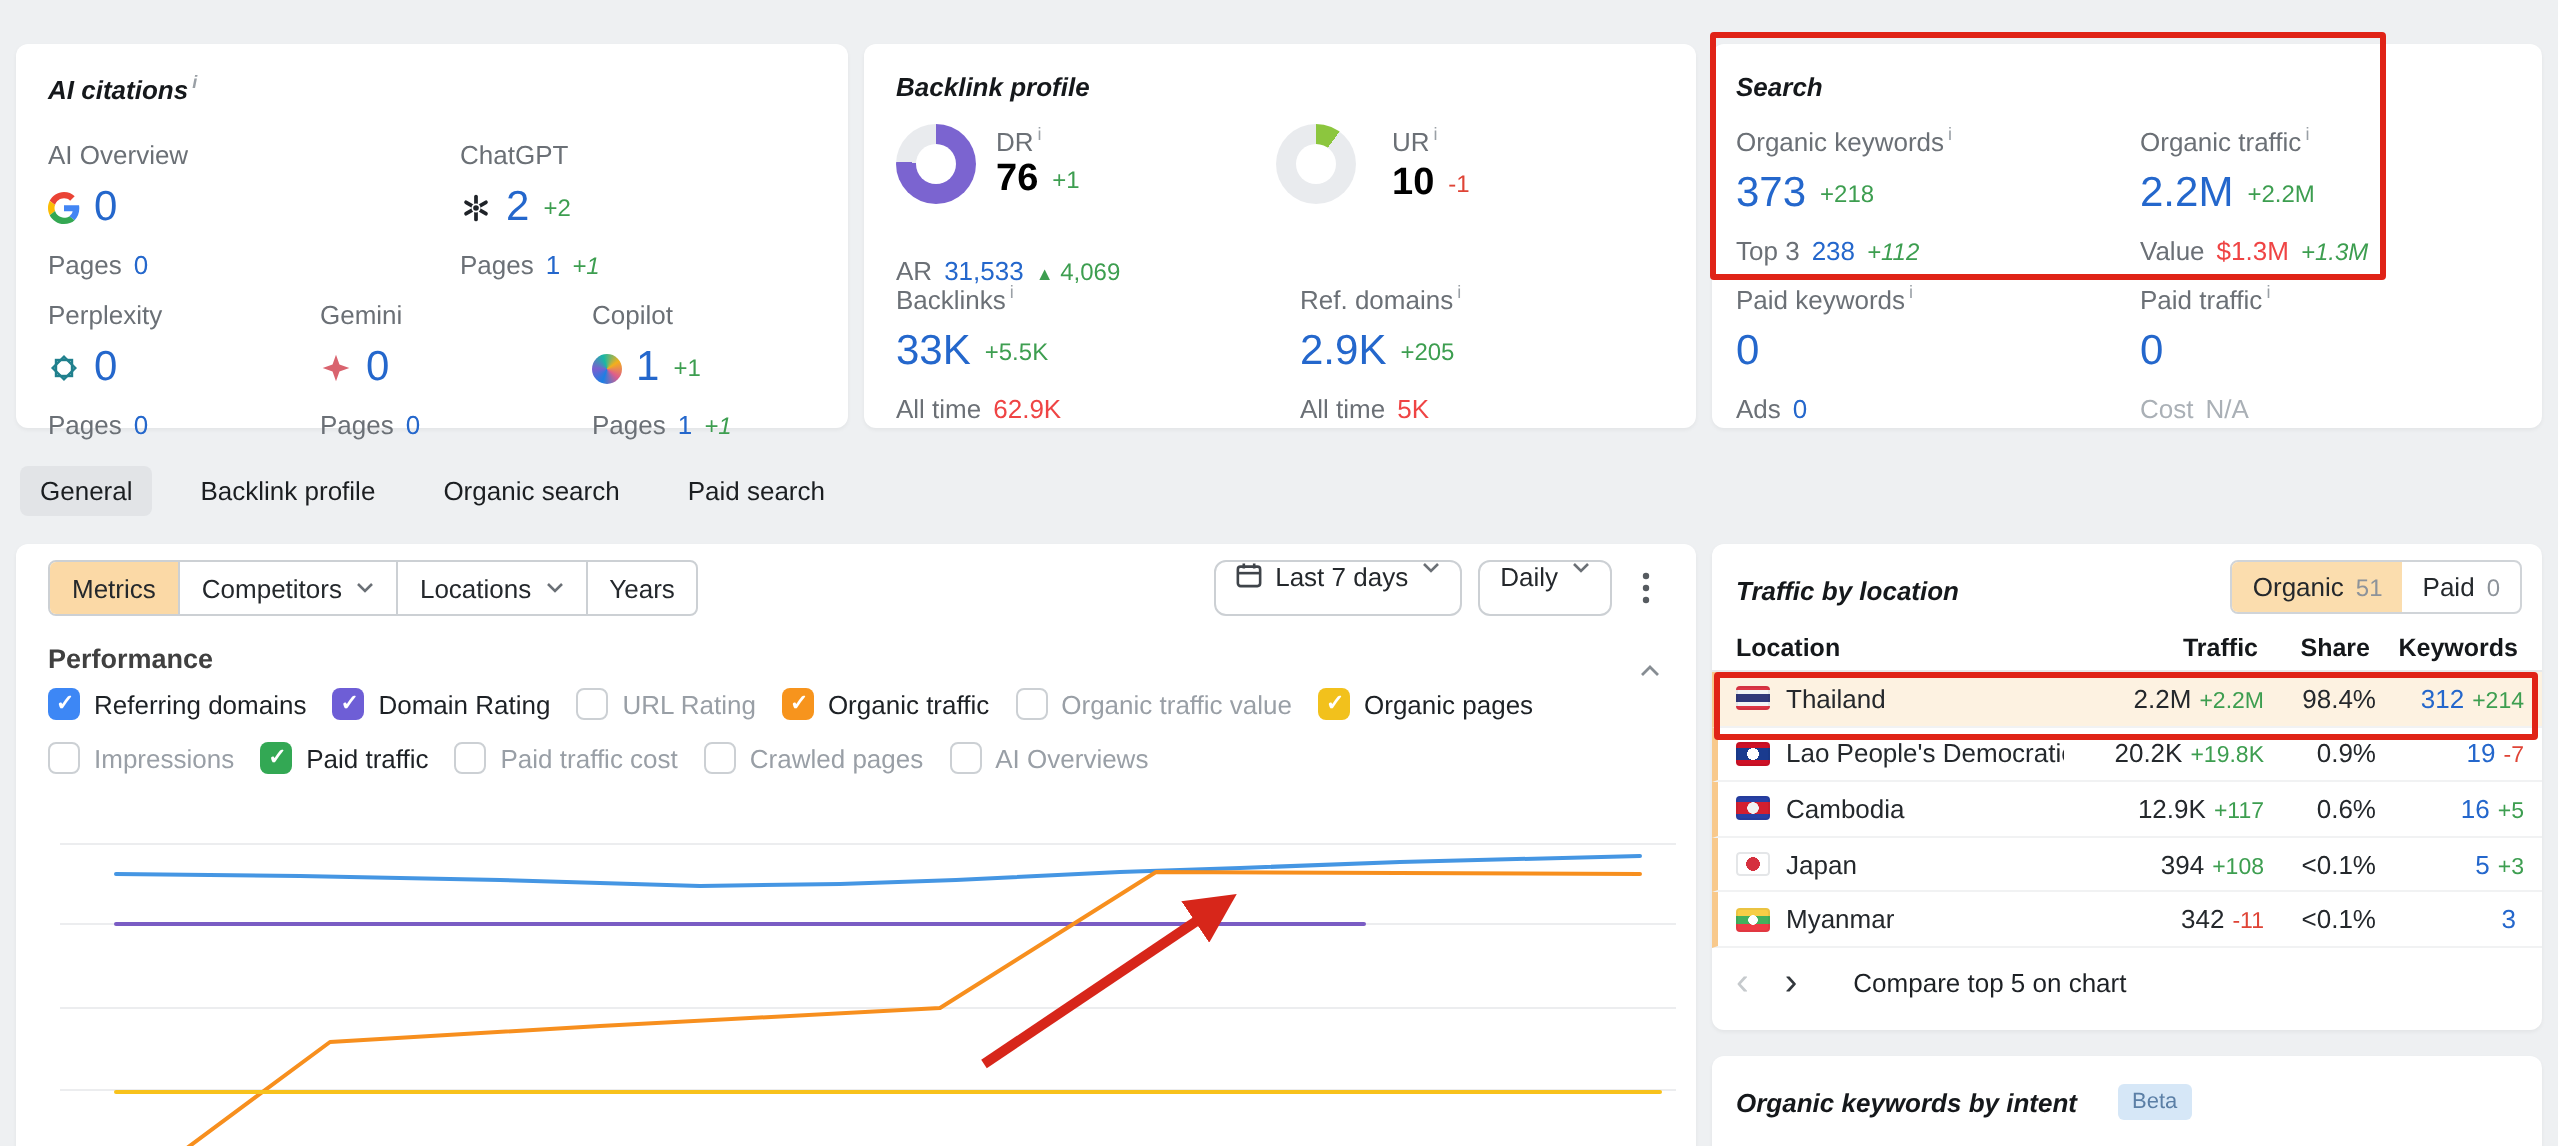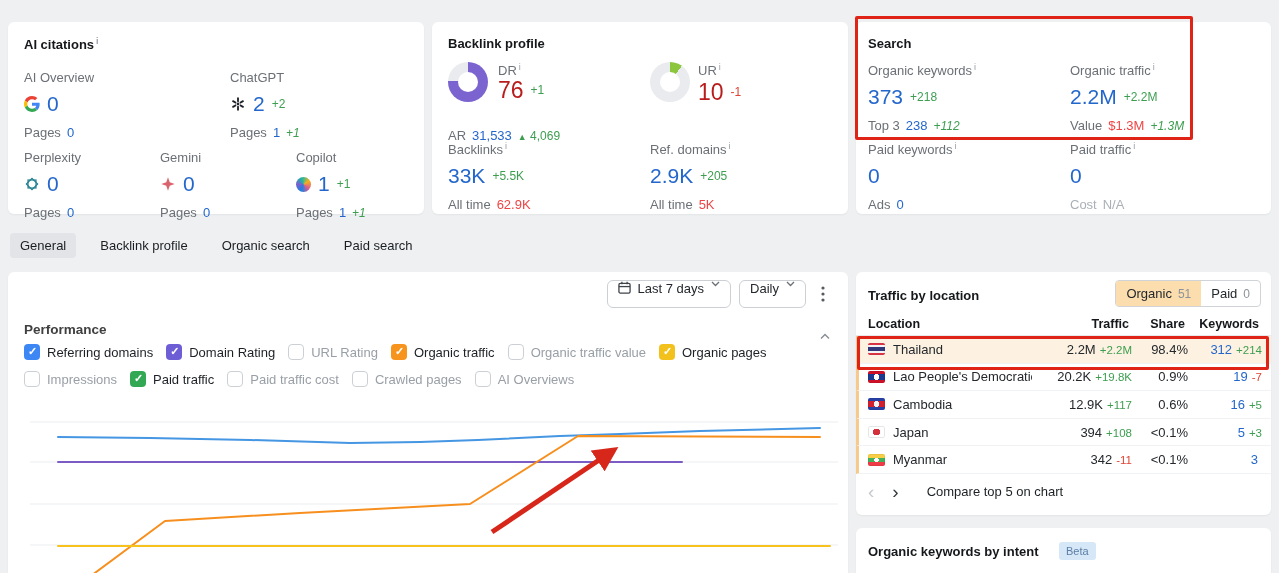--- a/index.html
+++ b/index.html
@@ -1,36 +1,36 @@
 <!DOCTYPE html>
 <html><head>
 <meta charset="utf-8">
 <style>
   * { margin:0; padding:0; box-sizing:border-box; }
   html,body { width:1279px; height:573px; overflow:hidden; }
   body { font-family:"Liberation Sans", sans-serif; background:#eef0f2; }
   .page { position:relative; width:1279px; height:573px; overflow:hidden; }
 
   .card { position:absolute; background:#fff; border-radius:6px; box-shadow:0 1px 2px rgba(0,0,0,.05); }
-  .card-title { font-size:13px; font-weight:bold; color:#15181b; }
+  .card-title { font-size:13px; font-weight:bold; color:#15181b;font-style:italic; }
   sup.info { font-size:9px; color:#9aa0a6; margin-left:2px; }
 
   
   #card-ai   { left:8px;   top:22px; width:416px; height:192px; }
   #card-bl   { left:432px; top:22px; width:416px; height:192px; }
   #card-se   { left:856px; top:22px; width:415px; height:192px; }
   #card-ai .card-title { position:absolute; left:16px; top:14px; }
   #card-bl .card-title { position:absolute; left:16px; top:14px; }
   #card-se .card-title { position:absolute; left:12px; top:14px; }
 
   .metric-block { position:absolute; }
   .metric-label { font-size:13px; color:#6b7076; margin-bottom:7px; white-space:nowrap; }
   .metric-value-row { display:flex; align-items:center; gap:7px; height:24px; }
   .metric-value { font-size:21px; color:#2467cc; }
-  .metric-value.dark { font-size:23px; color:#b91c1c; }
+  .metric-value.dark { font-size:19px; color:#000000;font-weight:bold; }
   .delta { font-size:12px; color:#3d9e50; font-style:normal; }
   .delta.down { color:#df4436; }
   .sub-row { font-size:13px; color:#6b7076; margin-top:9px; display:flex; gap:6px; align-items:baseline; white-space:nowrap; }
   .sub-row .v-blue { color:#2467cc; }
   .sub-row .v-dark { color:#ef4444; }
   .sub-row .v-muted { color:#aab0b6; }
   .sub-row.muted { color:#aab0b6; }
   .sub-row .d { font-size:12px; color:#3d9e50; }
   .tri { font-size:9px; color:#3d9e50; }
 
@@ -234,21 +234,21 @@
             <i class="delta">+1</i>
           </div>
       </div>
     </div>
     <div class="sub-row" style="position:absolute;left:16px;top:97px;">
         <span>AR</span>
         <span class="v-blue">31,533</span>
         <span class="d"><span class="tri">▲</span> <span>4,069</span></span>
       </div>
 
-    <div class="metric-block" style="left:218px;top:40px;display:flex;gap:8px;">
+    <div class="metric-block" style="left:206px;top:40px;display:flex;gap:18px;">
       <div class="donut" style="background: conic-gradient(rgb(140, 198, 62) 0deg, rgb(140, 198, 62) 10%, rgb(233, 235, 238) 0deg);"></div>
       <div>
         <div class="metric-label" style="margin-bottom:2px;"><span>UR</span><sup class="info">i</sup></div>
         <div class="metric-value-row">
             <span class="metric-value dark">10</span>
             <i class="delta down">-1</i>
           </div>
       </div>
     </div>
 
@@ -331,20 +331,36 @@
 
   <div class="tabs">
     <span class="tab active">General</span>
     <span class="tab">Backlink profile</span>
     <span class="tab">Organic search</span>
     <span class="tab">Paid search</span>
   </div>
 
   <div class="card" id="card-perf">
     <div class="filter-bar">
+      <div class="seg-group">
+        <span class="seg active">Metrics</span>
+        <span class="seg">
+            <span>Competitors</span>
+            <svg width="9" height="6" viewBox="0 0 9 6">
+              <path d="M1 1 L4.5 4.5 L8 1" stroke="#6b7076" stroke-width="1.3" fill="none"></path>
+            </svg>
+          </span>
+        <span class="seg">
+            <span>Locations</span>
+            <svg width="9" height="6" viewBox="0 0 9 6">
+              <path d="M1 1 L4.5 4.5 L8 1" stroke="#6b7076" stroke-width="1.3" fill="none"></path>
+            </svg>
+          </span>
+        <span class="seg">Years</span>
+      </div>
       <div class="filter-right">
         <span class="btn">
           <svg width="13" height="13" viewBox="0 0 14 14">
               <rect x="1" y="2.5" width="12" height="10.5" rx="1.5" fill="none" stroke="#3f444a" stroke-width="1.4"></rect>
               <line x1="1" y1="6" x2="13" y2="6" stroke="#3f444a" stroke-width="1.4"></line>
               <line x1="4.2" y1="0.8" x2="4.2" y2="3.5" stroke="#3f444a" stroke-width="1.4"></line>
               <line x1="9.8" y1="0.8" x2="9.8" y2="3.5" stroke="#3f444a" stroke-width="1.4"></line>
             </svg>
           <span>Last 7 days</span>
           <svg width="9" height="6" viewBox="0 0 9 6">

